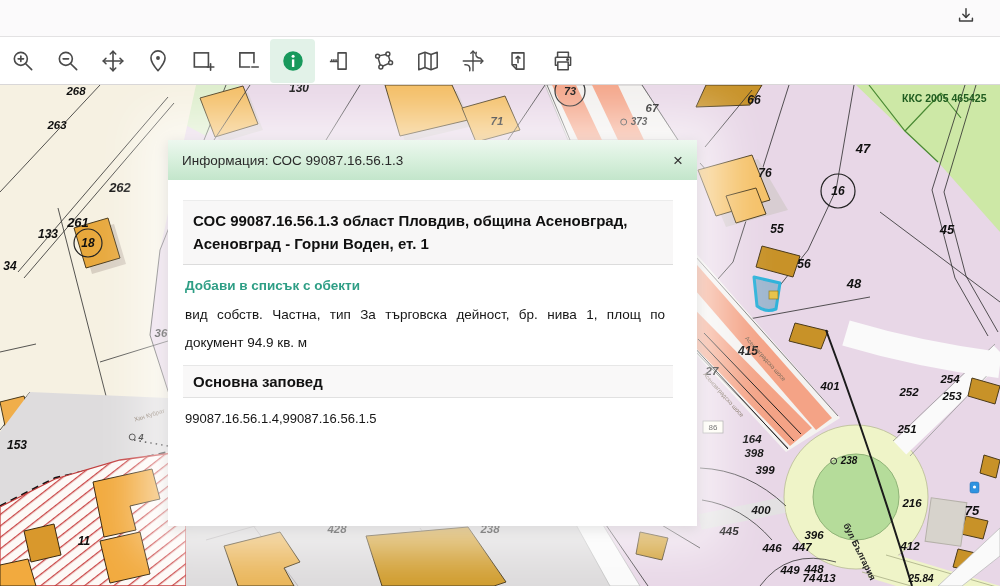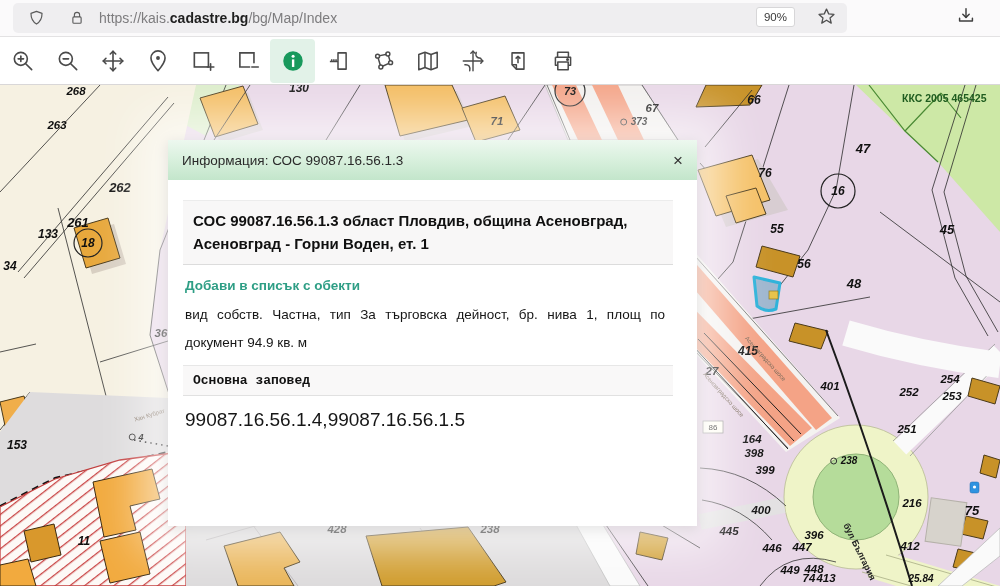--- a/index.html
+++ b/index.html
@@ -33,22 +33,22 @@
     padding:0 14px;background:linear-gradient(180deg,#edf8ef 0%,#d6efdb 55%,#c3e6cb 100%);}
   .popup-title{font-size:13.5px;color:#2a2a2a;}
   .popup-close{font-size:17px;color:#333;cursor:pointer;line-height:1;}
   .popup-body{padding:20px 24px 0 15px;}
   .obj-heading{background:#f8f7f7;border-top:1px solid #ececec;border-bottom:1px solid #dcdcdc;
     padding:9px 10px;font-size:15px;font-weight:bold;color:#101010;line-height:1.5;}
   .add-link{display:inline-block;margin:13px 0 3px 2px;font-size:13.5px;color:#2e9e85;
     text-decoration:none;cursor:pointer;font-weight:bold;}
   .detail-par{font-size:13.5px;color:#161616;text-align:justify;line-height:2.05;margin:5px 8px 9px 2px;}
   .section-bar{background:#f9f8f8;border-top:1px solid #e7e7e7;border-bottom:1px solid #e1e1e1;
-    font-size:13px;font-weight:bold;color:#111;padding:7px 10px;margin-top:9px;font-family:Liberation Mono, monospace;}
-  .neigh{font-size:19px;color:#161616;margin:13px 0 0 2px;}
+    font-size:15px;font-weight:bold;color:#111;padding:7px 10px;margin-top:9px;}
+  .neigh{font-size:13px;color:#161616;margin:13px 0 0 2px;}
   svg text{font-family:"Liberation Sans",sans-serif;}
 </style>
 </head>
 <body>
 
 <div id="screen">
 
   <div class="map-wrap">
     <svg width="1000" height="501" viewBox="0 85 1000 501" xmlns="http://www.w3.org/2000/svg">
       <defs>
@@ -246,40 +246,20 @@
           <text x="490" y="533" font-size="11.5" text-anchor="middle" fill="#101010" font-style="italic" font-weight="bold">238</text>
           <text x="722" y="396" font-size="6" text-anchor="middle" fill="#7a6a5a" transform="rotate(48 722 396)">Асеновградско шосе</text>
           <text x="764" y="360" font-size="6" text-anchor="middle" fill="#7a6a5a" transform="rotate(48 764 360)">Асеновградско шосе</text>
           <text x="857" y="553" font-size="9" text-anchor="middle" fill="#222" font-weight="bold" transform="rotate(64 857 553)">бул България</text>
           <text x="150" y="417" font-size="6" text-anchor="middle" fill="#7a6a5a" transform="rotate(-17 150 417)">Хан Кубрат</text>
         </g>
     </svg>
   </div>
 
   <div class="browser-bar">
-    <div class="url-pill">
-      <span class="chrome-ic">
-        <svg width="19" height="19" viewBox="0 0 24 24" fill="none" stroke="#5a5a5a" stroke-width="1.5" stroke-linejoin="round">
-            <path d="M12,3 L19,5.5 C19,12 16.5,16.5 12,19 C7.5,16.5 5,12 5,5.5 Z"></path>
-          </svg>
-      </span>
-      <span class="chrome-ic" style="margin-left:22px">
-        <svg width="18" height="18" viewBox="0 0 24 24" fill="none" stroke="#5a5a5a" stroke-width="1.5" stroke-linejoin="round">
-            <rect x="6.5" y="10.5" width="11" height="8.5" rx="1.5"></rect>
-            <path d="M8.5,10.5 V8 a3.5,3.5 0 0 1 7,0 V10.5"></path>
-          </svg>
-      </span>
-      <span class="url-text"><span>https://kais.</span><span class="domain">cadastre.bg</span><span>/bg/Map/Index</span></span>
-      <span class="zoom-badge">90%</span>
-      <span class="chrome-ic star-btn">
-        <svg width="21" height="21" viewBox="0 0 24 24" fill="none" stroke="#4f4f4f" stroke-width="1.5" stroke-linejoin="round">
-            <path d="M12,3.5 L14.5,9 L20.5,9.6 L16,13.6 L17.4,19.5 L12,16.3 L6.6,19.5 L8,13.6 L3.5,9.6 L9.5,9 Z"></path>
-          </svg>
-      </span>
-    </div>
     <span class="chrome-ic dl-btn">
       <svg width="22" height="22" viewBox="0 0 24 24" fill="none" stroke="#3f3f3f" stroke-width="1.6" stroke-linecap="round" stroke-linejoin="round">
           <line x1="12" y1="4" x2="12" y2="13.5"></line>
           <polyline points="8.5,10 12,13.5 15.5,10"></polyline>
           <path d="M5,14.5 V17.5 H19 V14.5"></path>
         </svg>
     </span>
   </div>
 
   <div class="toolbar">

